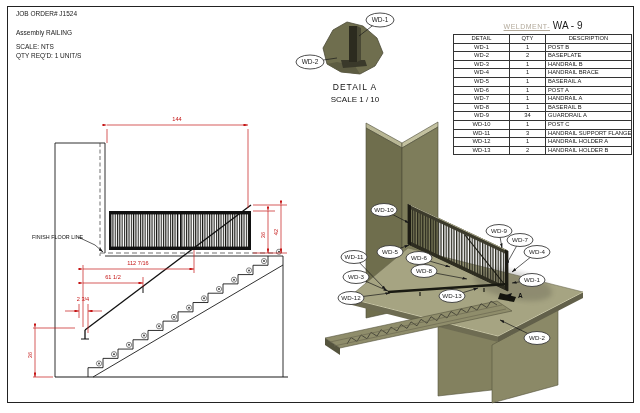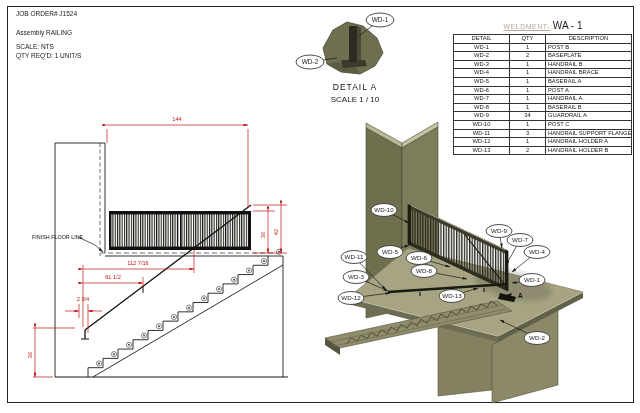--- a/index.html
+++ b/index.html
@@ -33,21 +33,21 @@
   <div class="border-rect"></div>
 
   <div class="info-block">
     <p class="i1">JOB ORDER# J1524</p>
     <p class="i2">Assembly RAILING</p>
     <p class="i3">SCALE: NTS</p>
     <p class="i4">QTY REQ'D: 1 UNIT/S</p>
   </div>
 
   <div class="tbl-wrap">
-    <p class="tbl-title"><span class="pre">WELDMENT-</span> <span>WA - 1</span></p>
+    <p class="tbl-title"><span class="pre">WELDMENT-</span> <span>WA - 9</span></p>
     <table class="weld">
       <colgroup>
           <col class="c1">
           <col class="c2">
           <col class="c3">
         </colgroup>
       <thead>
         <tr>
           <th>DETAIL</th>
           <th>QTY</th>

